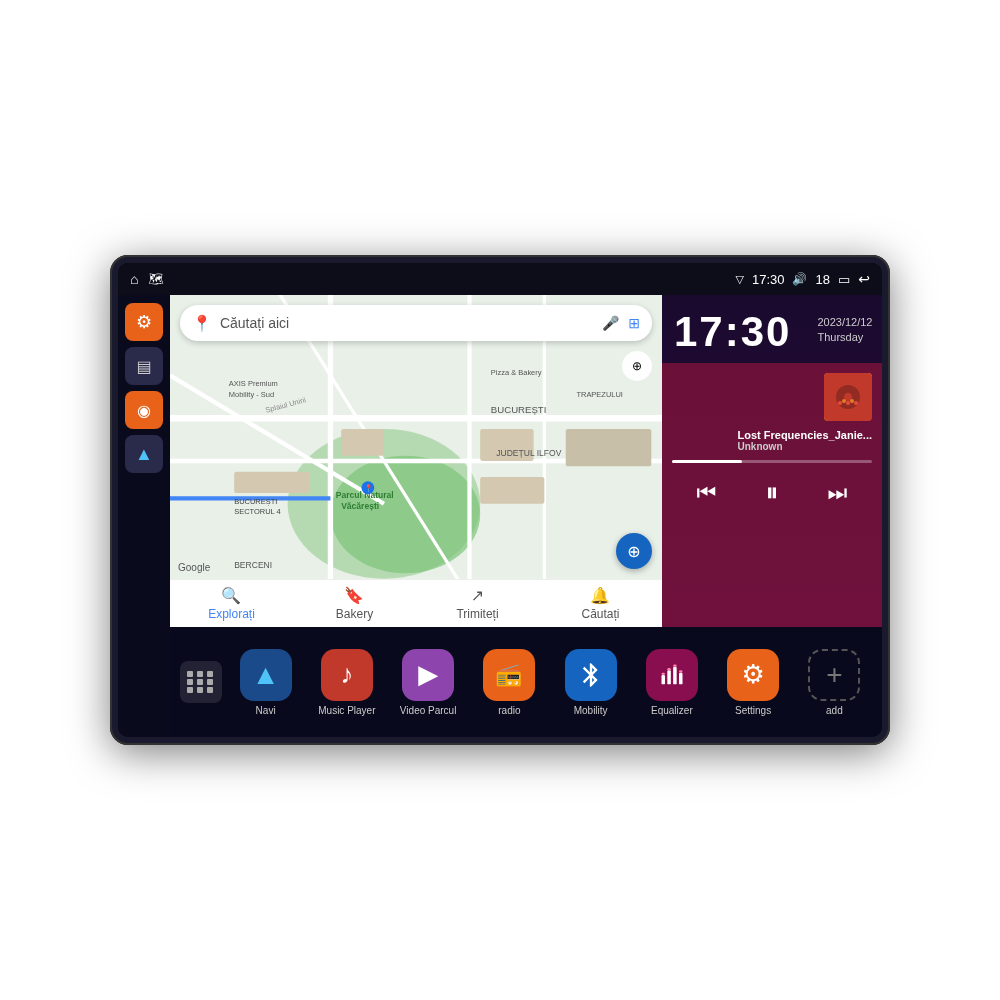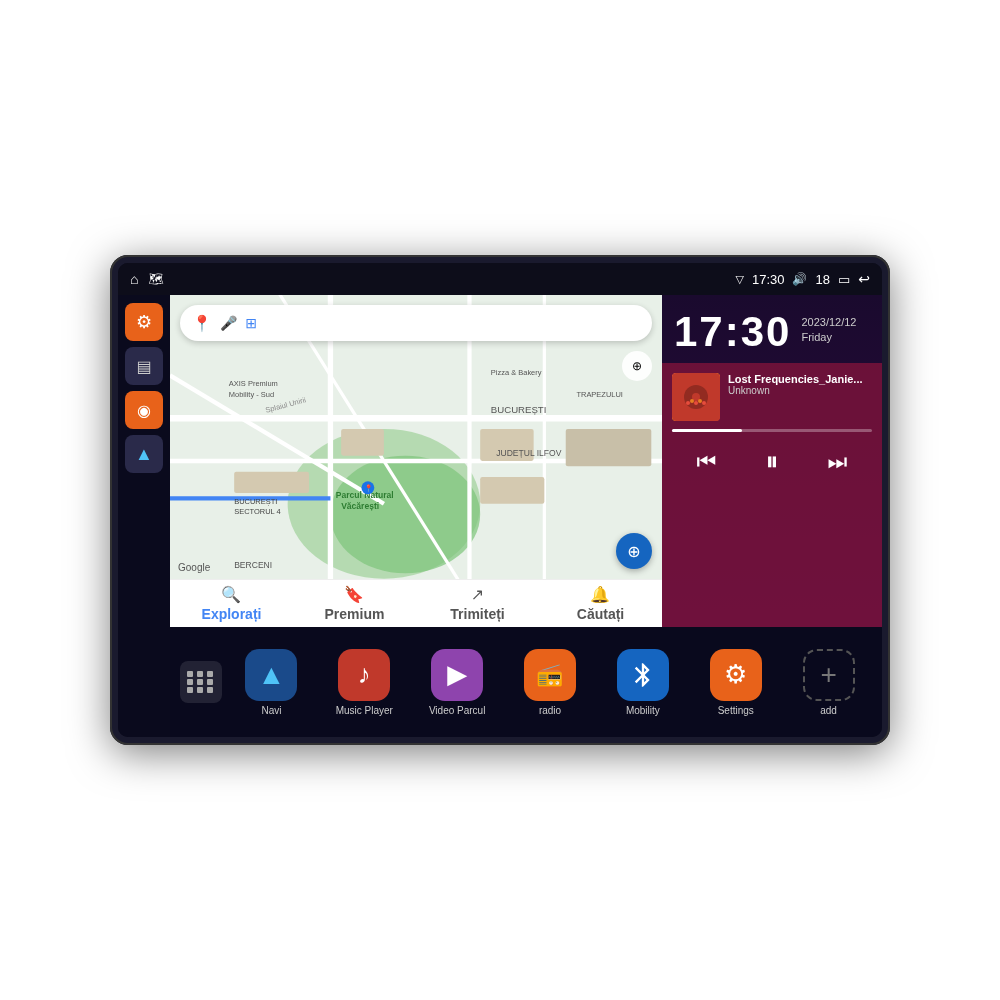--- a/index.html
+++ b/index.html
@@ -138,21 +138,21 @@
       background: #fff;
       display: flex; align-items: center; justify-content: space-around;
       border-top: 1px solid #eee;
       z-index: 10;
     }
     .map-nav-item {
       display: flex; flex-direction: column; align-items: center; gap: 2px;
       cursor: pointer; flex: 1;
     }
     .map-nav-icon { font-size: 16px; color: #555; }
-    .map-nav-label { font-size: 14px; color: #555; font-weight: bold; }
+    .map-nav-label { font-size: 12px; color: #555; }
     .map-nav-item.active .map-nav-icon { color: #4285f4; }
     .map-nav-item.active .map-nav-label { color: #4285f4; }
 
     
     .right-panel {
       width: 220px;
       background: linear-gradient(180deg, #1a0a2e 0%, #2d0a3e 100%);
       display: flex;
       flex-direction: column;
       flex-shrink: 0;
@@ -167,61 +167,63 @@
     }
     .clock-time {
       font-size: 42px;
       font-weight: 700;
       color: #fff;
       letter-spacing: 2px;
       line-height: 1;
     }
     .clock-date {
       padding-top: 4px;
+      margin-left: 16px;
     }
     .clock-date-text {
       font-size: 11px;
       color: #ccc;
       line-height: 1.4;
     }
 
     
     .music-section {
       flex: 1;
       background: rgba(139, 20, 60, 0.7);
       margin: 0;
       padding: 10px;
       display: flex;
       flex-direction: column;
     }
     .music-info {
       display: flex;
-      align-items: flex-start;
+      align-items: flex-end;
       gap: 8px;
       margin-bottom: 8px;
+      flex-direction: column;
     }
     .album-art {
       width: 48px; height: 48px;
       border-radius: 4px;
       background: linear-gradient(135deg, #ff6b35, #f7931e, #c0392b);
       overflow: hidden;
       flex-shrink: 0;
       display: flex; align-items: center; justify-content: center;
       font-size: 20px;
     }
     .music-text { flex: 1; min-width: 0; }
     .music-title {
       color: #fff;
       font-size: 11px;
       font-weight: 600;
       white-space: nowrap;
       overflow: hidden;
       text-overflow: ellipsis;
     }
-    .music-artist { color: #ccc; font-size: 10px; }
+    .music-artist { color: #ccc; font-size: 10px; font-weight: bold; }
 
     
     .progress-bar-container {
       height: 3px;
       background: rgba(255,255,255,0.3);
       border-radius: 2px;
       margin-bottom: 10px;
     }
     .progress-bar-fill {
       height: 100%;
@@ -425,20 +427,21 @@
 
                 <circle cx="185" cy="185" r="6" fill="#1a73e8"></circle>
                 <text x="182" y="188" font-size="7" fill="#fff" font-family="Arial">📍</text>
 
                 <text x="90" y="115" font-size="7" fill="#888" font-family="Arial" transform="rotate(-15,90,115)">Splaiul Unirii</text>
               </svg>
 
               
               <div class="map-search">
                 <span class="search-maps-icon">📍</span>
+                <span class="search-text">Căutați aici</span>
                 <span class="search-mic">🎤</span>
                 <span class="search-grid">⊞</span>
               </div>
 
               <div class="map-compass">
                 <span style="font-size:12px">⊕</span>
               </div>
 
               <div class="location-fab">
                 <span>⊕</span>
@@ -447,41 +450,41 @@
               <div class="google-label">Google</div>
 
               
               <div class="map-bottom">
                 <div class="map-nav-item active">
                   <span class="map-nav-icon">🔍</span>
                   <span class="map-nav-label">Explorați</span>
                 </div>
                 <div class="map-nav-item">
                   <span class="map-nav-icon">🔖</span>
-                  <span class="map-nav-label">Premium</span>
+                  <span class="map-nav-label">Bakery</span>
                 </div>
                 <div class="map-nav-item">
                   <span class="map-nav-icon">↗</span>
                   <span class="map-nav-label">Trimiteți</span>
                 </div>
                 <div class="map-nav-item">
                   <span class="map-nav-icon">🔔</span>
                   <span class="map-nav-label">Căutați</span>
                 </div>
               </div>
             </div>
           </div>
 
           <div class="right-panel">
 
             <div class="clock-section">
               <div class="clock-time">17:30</div>
               <div class="clock-date">
                 <div class="clock-date-text">2023/12/12</div>
-                <div class="clock-date-text">Friday</div>
+                <div class="clock-date-text">Thursday</div>
               </div>
             </div>
 
             <div class="music-section">
               <div class="music-info">
                 <div class="album-art">
                   <svg width="48" height="48" viewBox="0 0 48 48">
                     <rect width="48" height="48" fill="#c0392b" rx="4"></rect>
                     <circle cx="24" cy="24" r="12" fill="#922b21"></circle>
                     <circle cx="24" cy="24" r="4" fill="#c0392b"></circle>
@@ -557,20 +560,35 @@
 
           <div class="app-item">
             <div class="app-icon-box icon-bt">
               <svg width="28" height="28" viewBox="0 0 24 24">
                 <path d="M17.71 7.71L12 2h-1v7.59L6.41 5 5 6.41 10.59 12 5 17.59 6.41 19 11 14.41V22h1l5.71-5.71-4.3-4.29 4.3-4.29zM13 5.83l1.88 1.88L13 9.59V5.83zm1.88 10.46L13 18.17v-3.76l1.88 1.88z" fill="#ffffff"></path>
               </svg>
             </div>
             <span class="app-label">Mobility</span>
           </div>
 
+          <div class="app-item">
+            <div class="app-icon-box icon-eq">
+              <svg width="28" height="28" viewBox="0 0 24 24">
+                <rect x="3" y="12" width="3" height="8" fill="#fff" rx="1"></rect>
+                <rect x="8" y="8" width="3" height="12" fill="#fff" rx="1"></rect>
+                <rect x="13" y="5" width="3" height="15" fill="#fff" rx="1"></rect>
+                <rect x="18" y="10" width="3" height="10" fill="#fff" rx="1"></rect>
+                <rect x="3" y="10" width="3" height="2" fill="#ff80ab" rx="1"></rect>
+                <rect x="8" y="6" width="3" height="2" fill="#ff80ab" rx="1"></rect>
+                <rect x="13" y="3" width="3" height="2" fill="#ff80ab" rx="1"></rect>
+                <rect x="18" y="8" width="3" height="2" fill="#ff80ab" rx="1"></rect>
+              </svg>
+            </div>
+            <span class="app-label">Equalizer</span>
+          </div>
 
           <div class="app-item">
             <div class="app-icon-box icon-settings">
               <span style="font-size:26px;color:#fff;">⚙</span>
             </div>
             <span class="app-label">Settings</span>
           </div>
 
           <div class="app-item">
             <div class="app-icon-box icon-add">

